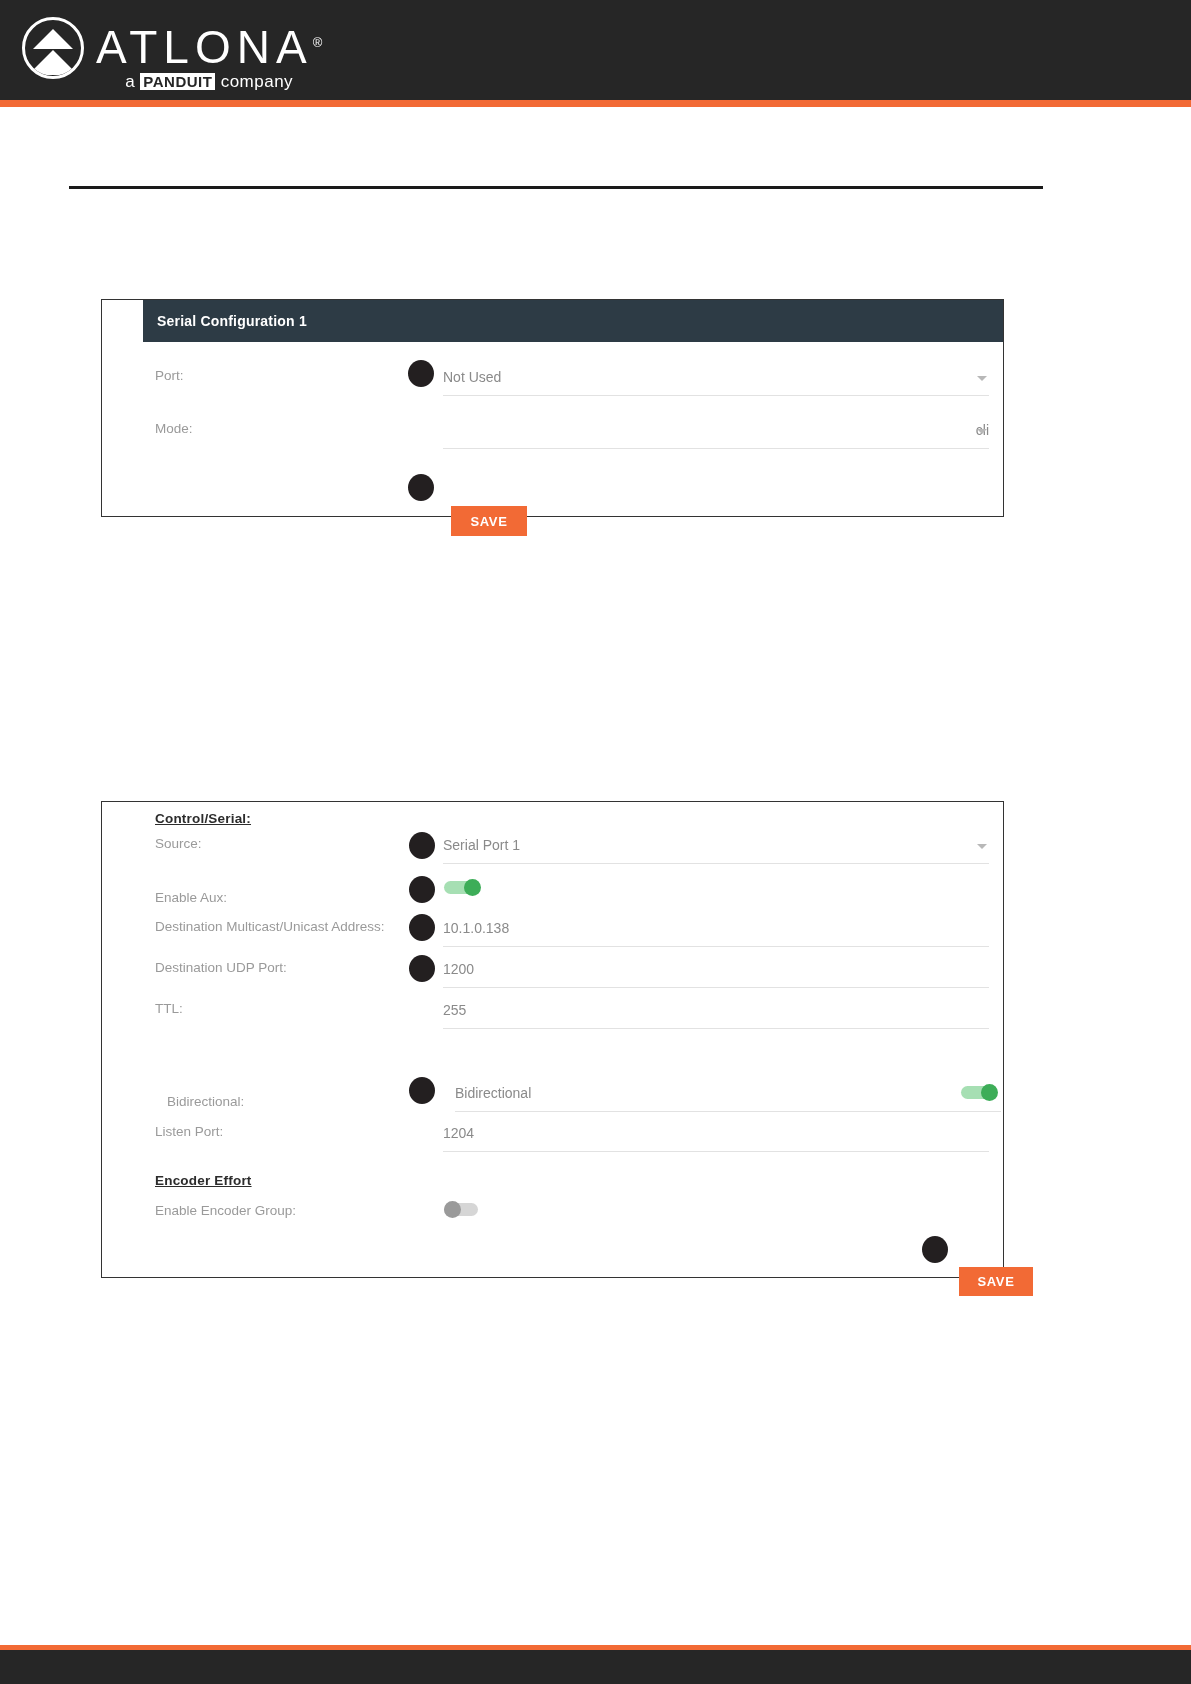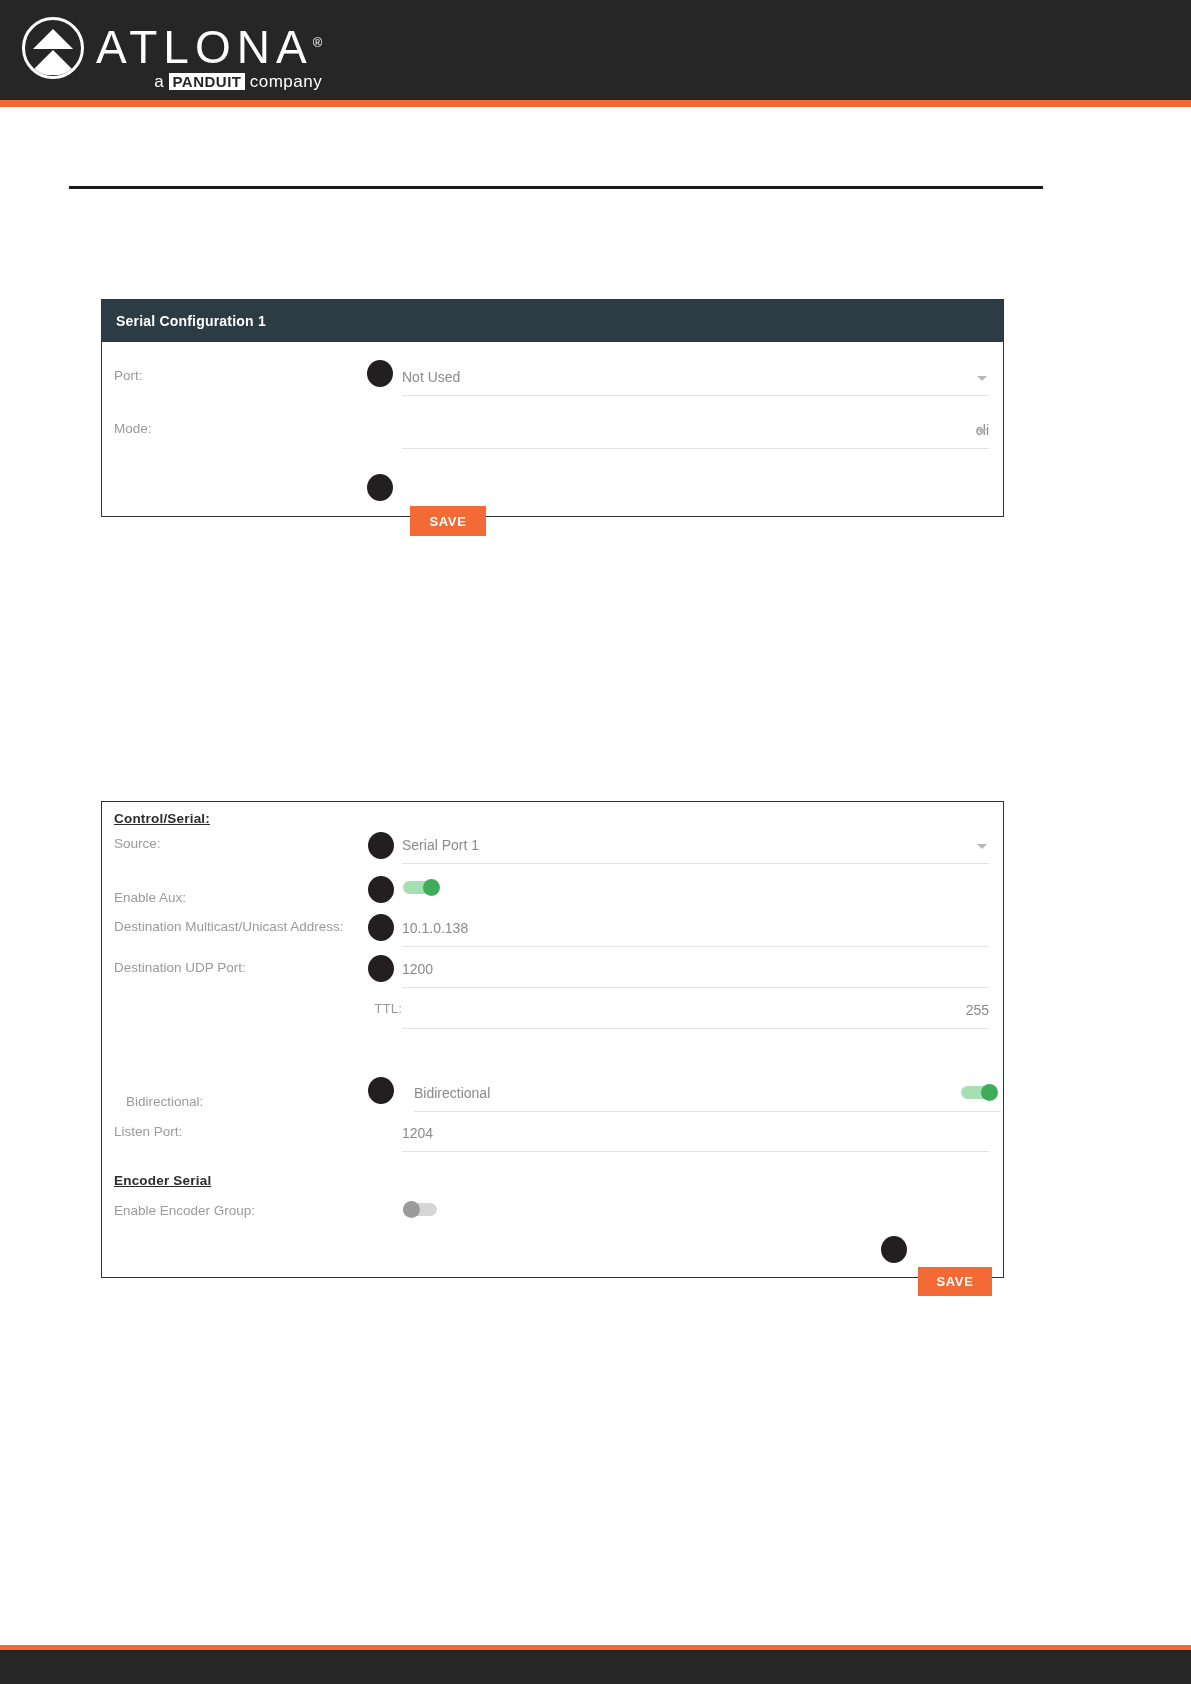--- a/index.html
+++ b/index.html
@@ -78,21 +78,21 @@
     line-height: 48px;
     white-space: nowrap;
   }
   .logo-word .reg {
     font-size: 13px;
     vertical-align: super;
     letter-spacing: 0;
   }
   .logo-sub {
     margin-top: 1px;
-    text-align: right;
+    text-align: center;
     font-size: 17px;
     color: #ffffff;
     letter-spacing: 0.5px;
     white-space: nowrap;
   }
   .logo-sub .panduit {
     background: #ffffff;
     color: #262626;
     font-weight: bold;
     font-size: 15px;
@@ -108,20 +108,21 @@
     width: 974px;
     height: 3px;
     background: #1a1a1a;
   }
 
   
   .panel {
     position: absolute;
     background: #ffffff;
     border: 1px solid #333333;
+    padding-left: 41px;
   }
   #panel-serial {
     top: 299px; left: 101px;
     width: 903px; height: 218px;
   }
   #panel-control {
     top: 801px; left: 101px;
     width: 903px; height: 477px;
   }
   .panel-header {
@@ -351,21 +352,21 @@
       <div class="row" style="position:absolute; top:158px; left:0; width:100%;">
         <div class="row-label">Destination UDP Port:</div>
         <div class="row-field" style="margin-right:14px;">
           <div class="field-line">
             <span class="field-value">1200</span>
           </div>
         </div>
       </div>
       <div class="bullet" style="top:153px; left:266px;"></div>
 
-      <div class="row" style="position:absolute; top:199px; left:0; width:100%;text-align:right;">
+      <div class="row" style="position:absolute; top:199px; left:0; width:100%;">
         <div class="row-label">TTL:</div>
         <div class="row-field" style="margin-right:14px;">
           <div class="field-line">
             <span class="field-value">255</span>
           </div>
         </div>
       </div>
 
 
       <div class="row" style="position:absolute; top:282px; left:12px; width:100%;">
@@ -384,21 +385,21 @@
 
       <div class="row" style="position:absolute; top:322px; left:0; width:100%;">
         <div class="row-label">Listen Port:</div>
         <div class="row-field" style="margin-right:14px;">
           <div class="field-line">
             <span class="field-value">1204</span>
           </div>
         </div>
       </div>
 
-      <div class="section-title" style="position:absolute; top:371px; left:12px;">Encoder Serial</div>
+      <div class="section-title" style="position:absolute; top:371px; left:12px;">Encoder Effort</div>
 
       <div class="row" style="position:absolute; top:401px; left:0; width:100%;">
         <div class="row-label">Enable Encoder Group:</div>
         <div class="row-field" style="margin-right:14px;">
           <span class="toggle off" style="position:absolute; top:-2px; left:1px;">
             <span class="track"></span>
               <span class="knob"></span>
           </span>
         </div>
       </div>

